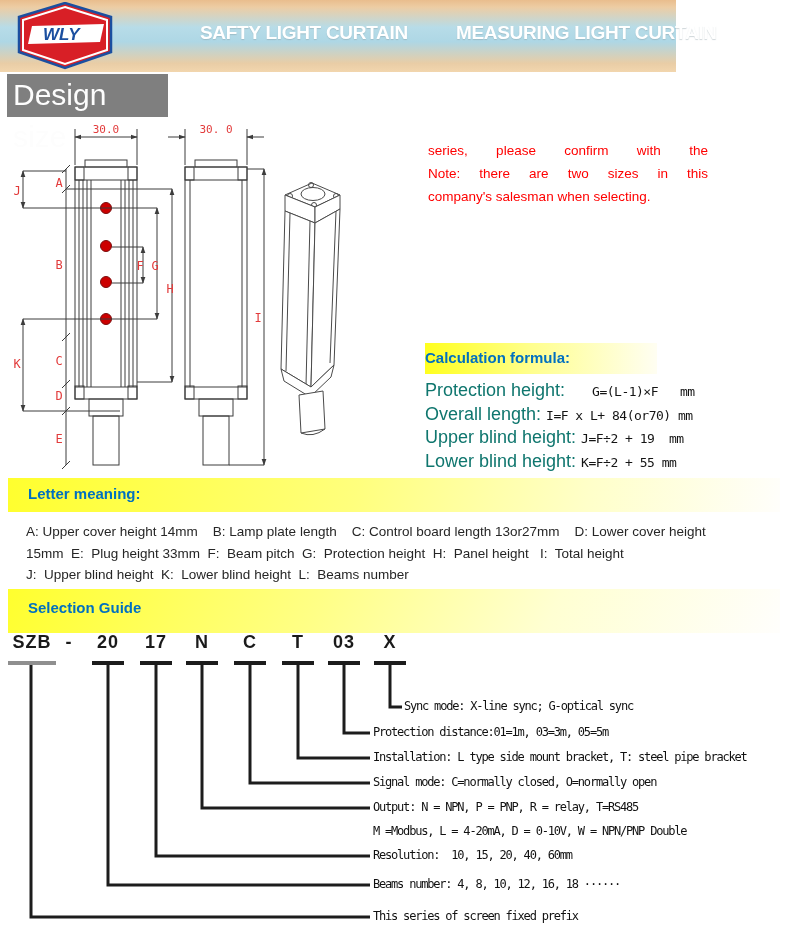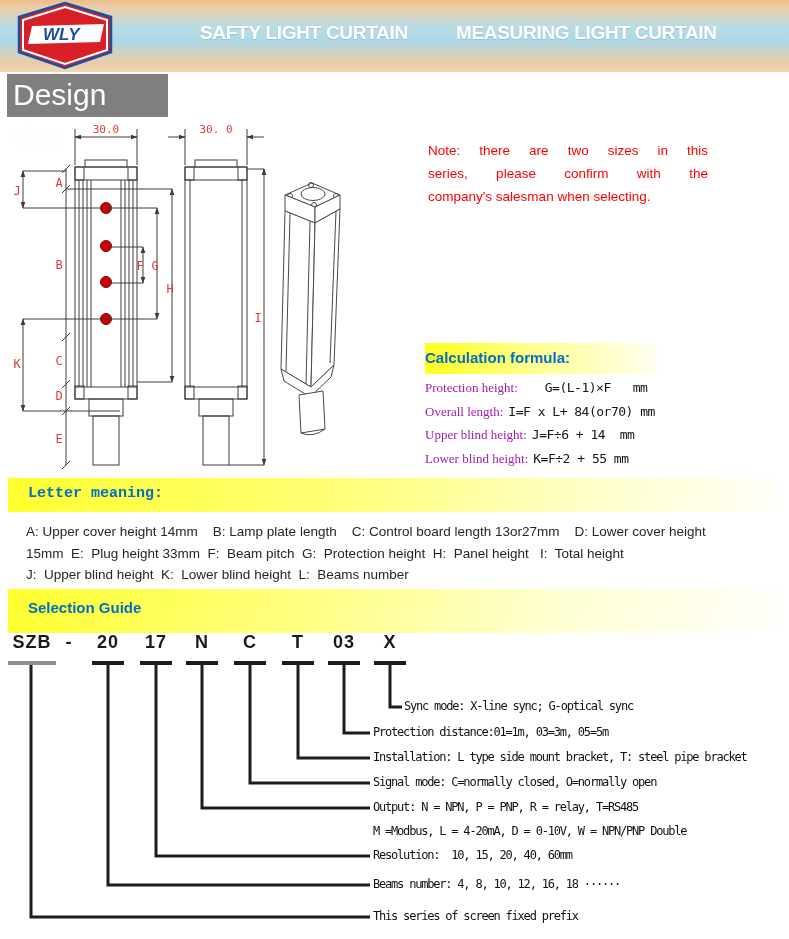--- a/index.html
+++ b/index.html
@@ -1,20 +1,20 @@
 <!DOCTYPE html>
 <html><head>
 <meta charset="utf-8">
 <style>
   * { margin:0; padding:0; box-sizing:border-box; }
   html,body { width:789px; height:939px; background:#fff; overflow:hidden;
               font-family:"Liberation Sans", sans-serif; position:relative; }
 
   
-  .header { position:absolute; left:0; top:0; width:789px; height:72px;
+  .header { position:absolute; left:0; top:0; width:676px; height:72px;
             background:linear-gradient(180deg,#e9bd8d 0%, #edcda4 10%, #b7dce8 38%, #aed7e5 58%, #e9cda6 88%, #f2d6ae 100%); }
   .header-titles { position:absolute; left:200px; top:22px; display:flex; gap:48px; }
   .header-title { color:#ffffff; font-weight:bold; font-size:19px; letter-spacing:-0.3px;
                   text-shadow:0 1px 1px rgba(120,140,150,.35); white-space:pre; }
   .logo { position:absolute; left:16px; top:2px; }
 
   
   .design-bar { position:absolute; left:7px; top:74px; width:161px; height:43px;
                 background:#7f7f7f; color:#fdfdfd; font-size:30px; font-weight:300;
                 line-height:42px; padding-left:6px; }
@@ -25,29 +25,29 @@
           font-size:13.5px; line-height:23px; }
   .note .j { text-align:justify; text-align-last:justify; }
 
   .right-panel { position:absolute; left:425px; top:343px; width:340px; }
   .formula-band { width:232px; height:31px;
                   background:linear-gradient(90deg,#ffff1e 0%, #ffff8c 45%, #fffef2 100%);
                   padding:6px 0 0 0; }
   .formula-title { color:#0070c0; font-weight:bold; font-size:15px; }
   .formula-rows { margin-top:6px; }
   .formula-row { display:flex; align-items:baseline; height:23.5px; }
-  .f-label { font-size:13px; color:#a21caf; white-space:pre;font-family:Liberation Serif, serif; }
+  .f-label { font-size:18px; color:#0f766e; white-space:pre; }
   .f-expr  { font-family:"DejaVu Sans Mono", monospace; font-size:13px;
              letter-spacing:-0.5px; color:#141414; white-space:pre; margin-left:5px; }
 
   
   .band { position:absolute; left:8px; width:772px;
           background:linear-gradient(100deg,#ffff2e 0%, #ffff7d 45%, #ffffc9 75%, #fffefb 100%); }
   .band-title { color:#0070c0; font-weight:bold; font-size:15px; position:absolute; left:20px; }
-  .letter-band { top:478px; height:34px;font-family:Liberation Mono, monospace; }
+  .letter-band { top:478px; height:34px; }
   .letter-band .band-title { top:7px; }
   .selection-band { top:589px; height:44px;
           background:linear-gradient(115deg,#ffff2e 0%, #ffff86 40%, #ffffd2 70%, #fffefc 100%); }
   .selection-band .band-title { top:10px; }
 
   .letter-text { position:absolute; left:26px; top:521px; width:750px;
                  font-size:13.5px; color:#262626; line-height:21.5px; }
   .letter-text div { white-space:pre; }
 
   
@@ -192,41 +192,41 @@
     <line x1="290" y1="214" x2="286" y2="372"></line>
       <line x1="310" y1="222" x2="306" y2="386"></line>
     <line x1="336" y1="212" x2="330" y2="364"></line>
     <polygon points="281,370 311,388 334,366 331,378 310,398 284,382" fill="#fff"></polygon>
     <polygon points="299,396 323,392 325,430 301,434" fill="#fff"></polygon>
     <path d="M301,434 Q313,439 325,430" fill="none"></path>
   </g>
 </svg>
 
 <div class="note">
+  <div class="j">series, please confirm with the</div>
   <div class="j">Note: there are two sizes in this</div>
-  <div class="j">series, please confirm with the</div>
   <div>company's salesman when selecting.</div>
 </div>
 
 <div class="right-panel">
   <div class="formula-band">
     <span class="formula-title">Calculation formula:</span>
   </div>
   <div class="formula-rows">
     <div class="formula-row">
       <span class="f-label">Protection height:</span>
       <span class="f-expr">   G=(L-1)×F   mm</span>
     </div>
     <div class="formula-row">
       <span class="f-label">Overall length:</span>
       <span class="f-expr">I=F x L+ 84(or70) mm</span>
     </div>
     <div class="formula-row">
       <span class="f-label">Upper blind height:</span>
-      <span class="f-expr">J=F÷6 + 14  mm</span>
+      <span class="f-expr">J=F÷2 + 19  mm</span>
     </div>
     <div class="formula-row">
       <span class="f-label">Lower blind height:</span>
       <span class="f-expr">K=F÷2 + 55 mm</span>
     </div>
   </div>
 </div>
 
 <div class="band letter-band">
   <span class="band-title">Letter meaning:</span>

